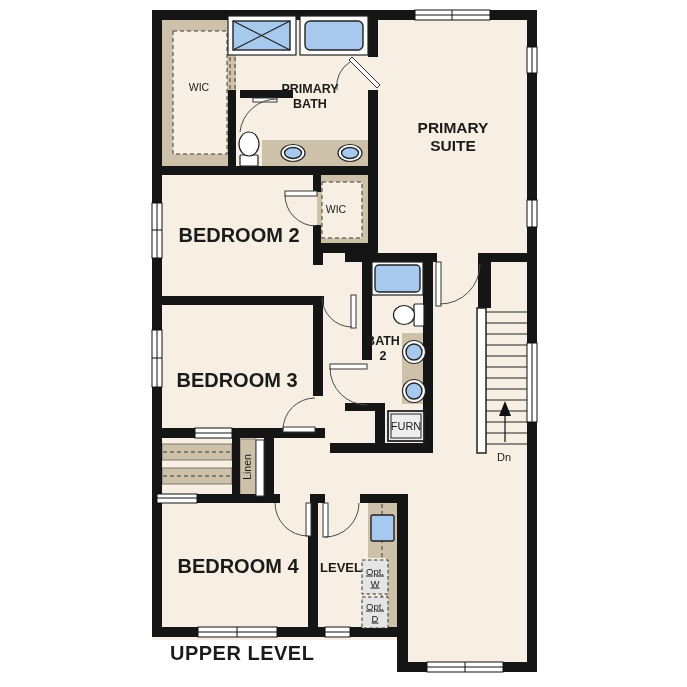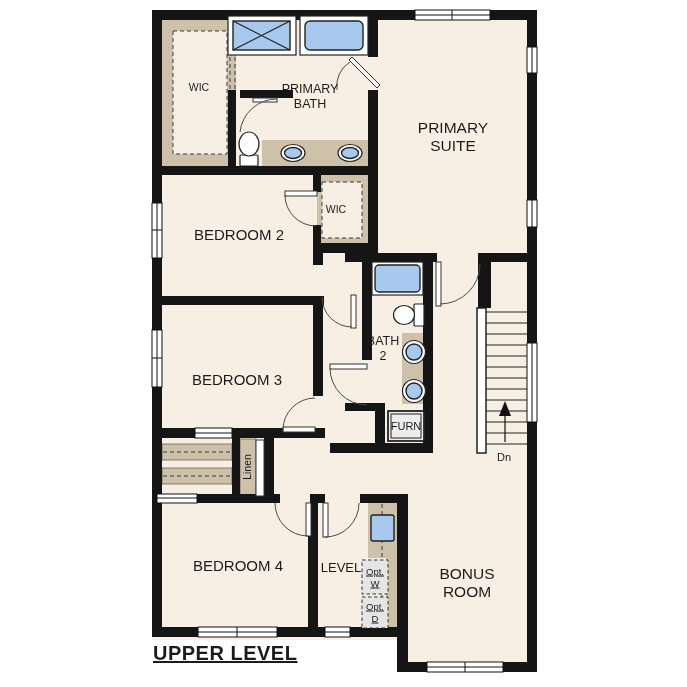--- a/index.html
+++ b/index.html
@@ -28,30 +28,30 @@
   .tread{stroke:#222;stroke-width:1;}
   .gray{fill:var(--appliance);stroke:#333;stroke-width:1;stroke-dasharray:3.5 2.5;}
   .furnbox{fill:#ededed;stroke:#222;stroke-width:1.8;}
   .furnin{fill:none;stroke:#222;stroke-width:1;}
   .rail{fill:#fff;stroke:#222;stroke-width:1.5;}
   .arrow{fill:#111;}
   .arrowline{stroke:#111;stroke-width:1.2;}
   
   .lbl{position:absolute;transform:translate(-50%,-50%);text-align:center;white-space:nowrap;line-height:1.1;}
   .lbl span{display:block;}
-  .bold{font-weight:normal;}
-  .s15{font-size:15px;}
+  .bold{font-weight:bold;}
+  .s15{font-size:20px;}
   .s13{font-size:13px;}
   .s12{font-size:12.5px;line-height:15px;}
   .s11{font-size:11px;}
   .s10{font-size:10.5px;}
   .s9{font-size:9.5px;line-height:11.5px;text-decoration:underline;}
   .suite{font-size:15.5px;line-height:18px;}
   .rot{transform:translate(-50%,-50%) rotate(-90deg);}
-  .title{position:absolute;left:153px;top:642px;font-size:20px;font-weight:bold;letter-spacing:.5px;text-decoration:underline;}
+  .title{position:absolute;left:170px;top:642px;font-size:20px;font-weight:bold;letter-spacing:.5px;}
 </style>
 </head>
 <body>
 
 <div class="canvas">
 
   <svg width="687" height="687" viewBox="0 0 687 687">
 
     <g>
       <rect class="fl" x="152" y="10" width="385" height="630"></rect>
@@ -325,22 +325,18 @@
       <span>LEVEL</span>
     </div>
   <div class="lbl s9" style="left:375px;top:577px">
       <span>Opt.</span>
       <span>W</span>
     </div>
   <div class="lbl s9" style="left:375px;top:612px">
       <span>Opt.</span>
       <span>D</span>
     </div>
-  <div class="lbl bold suite" style="left:467px;top:583px">
-      <span>BONUS</span>
-      <span>ROOM</span>
-    </div>
   <div class="lbl s11" style="left:504px;top:457px">
       <span>Dn</span>
     </div>
 
   <div class="title">UPPER LEVEL</div>
 </div>
 
 </body></html>

